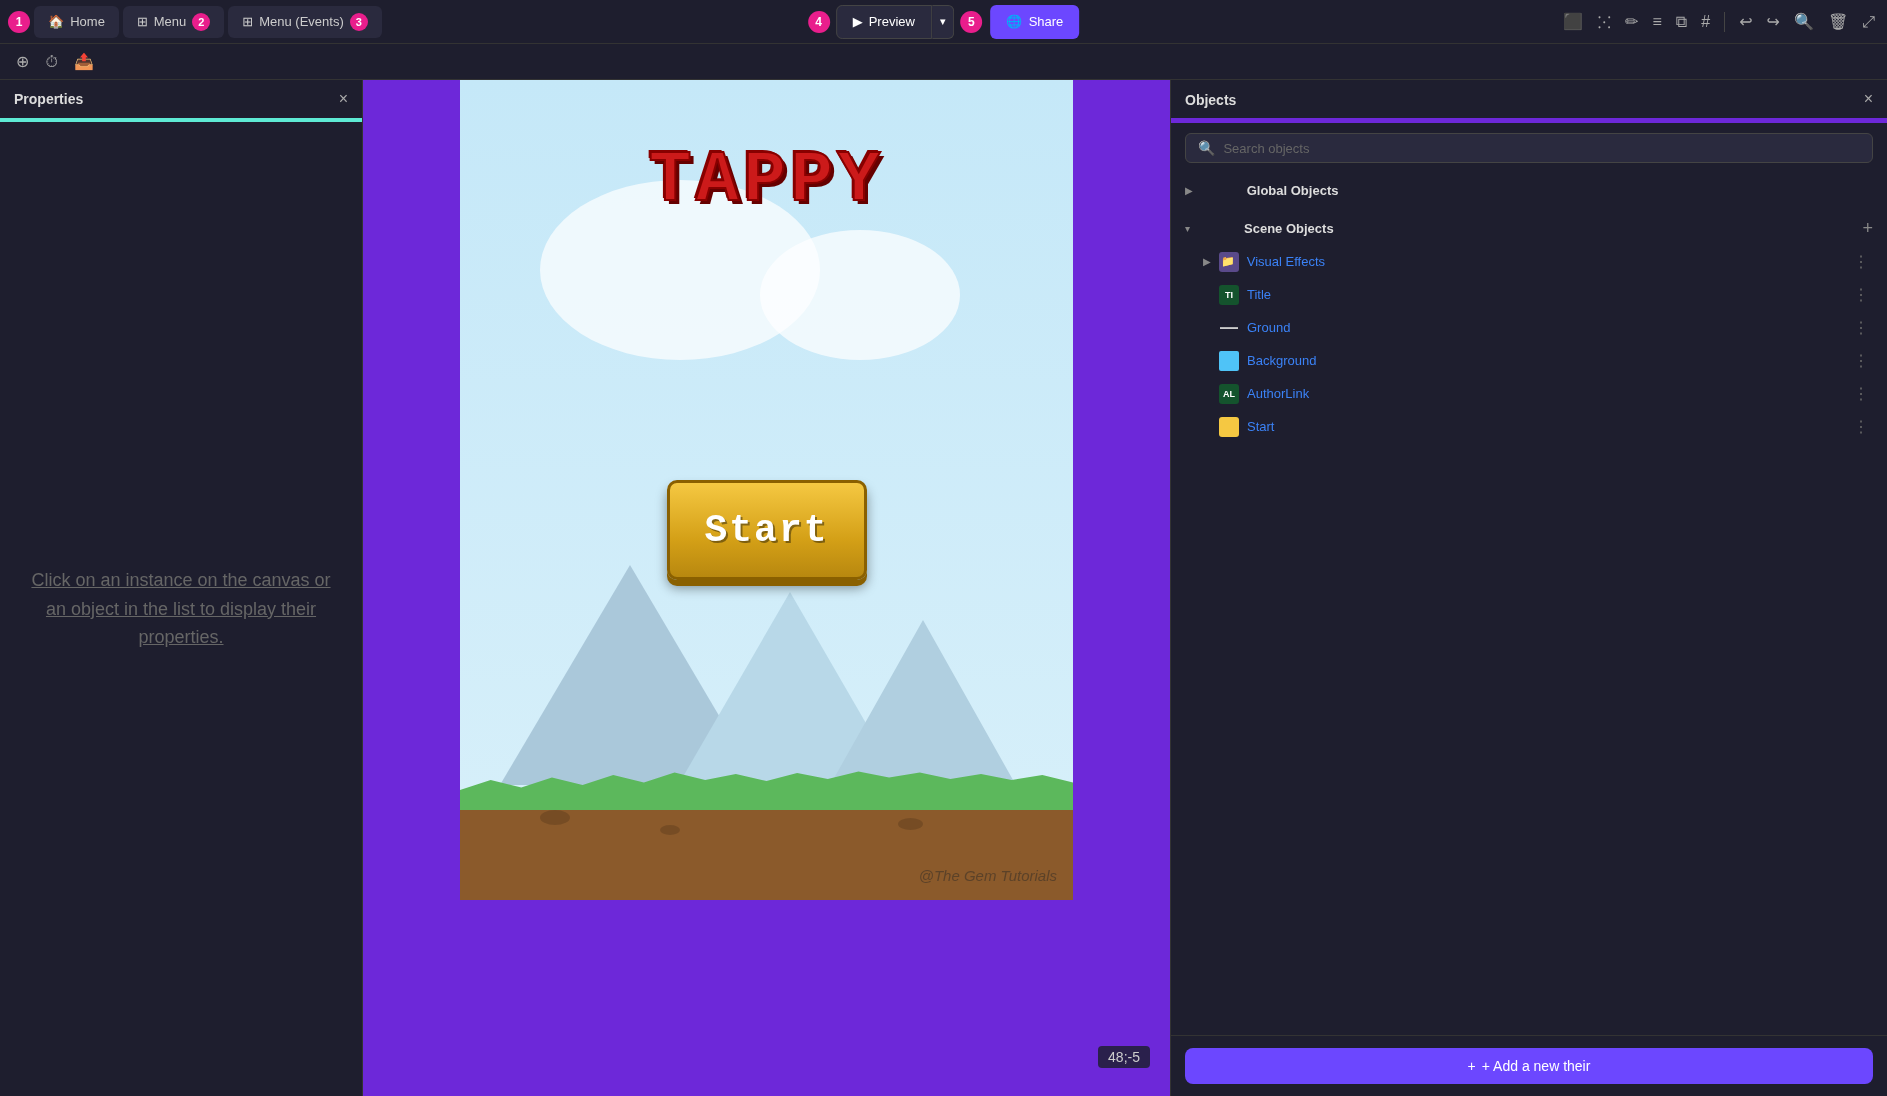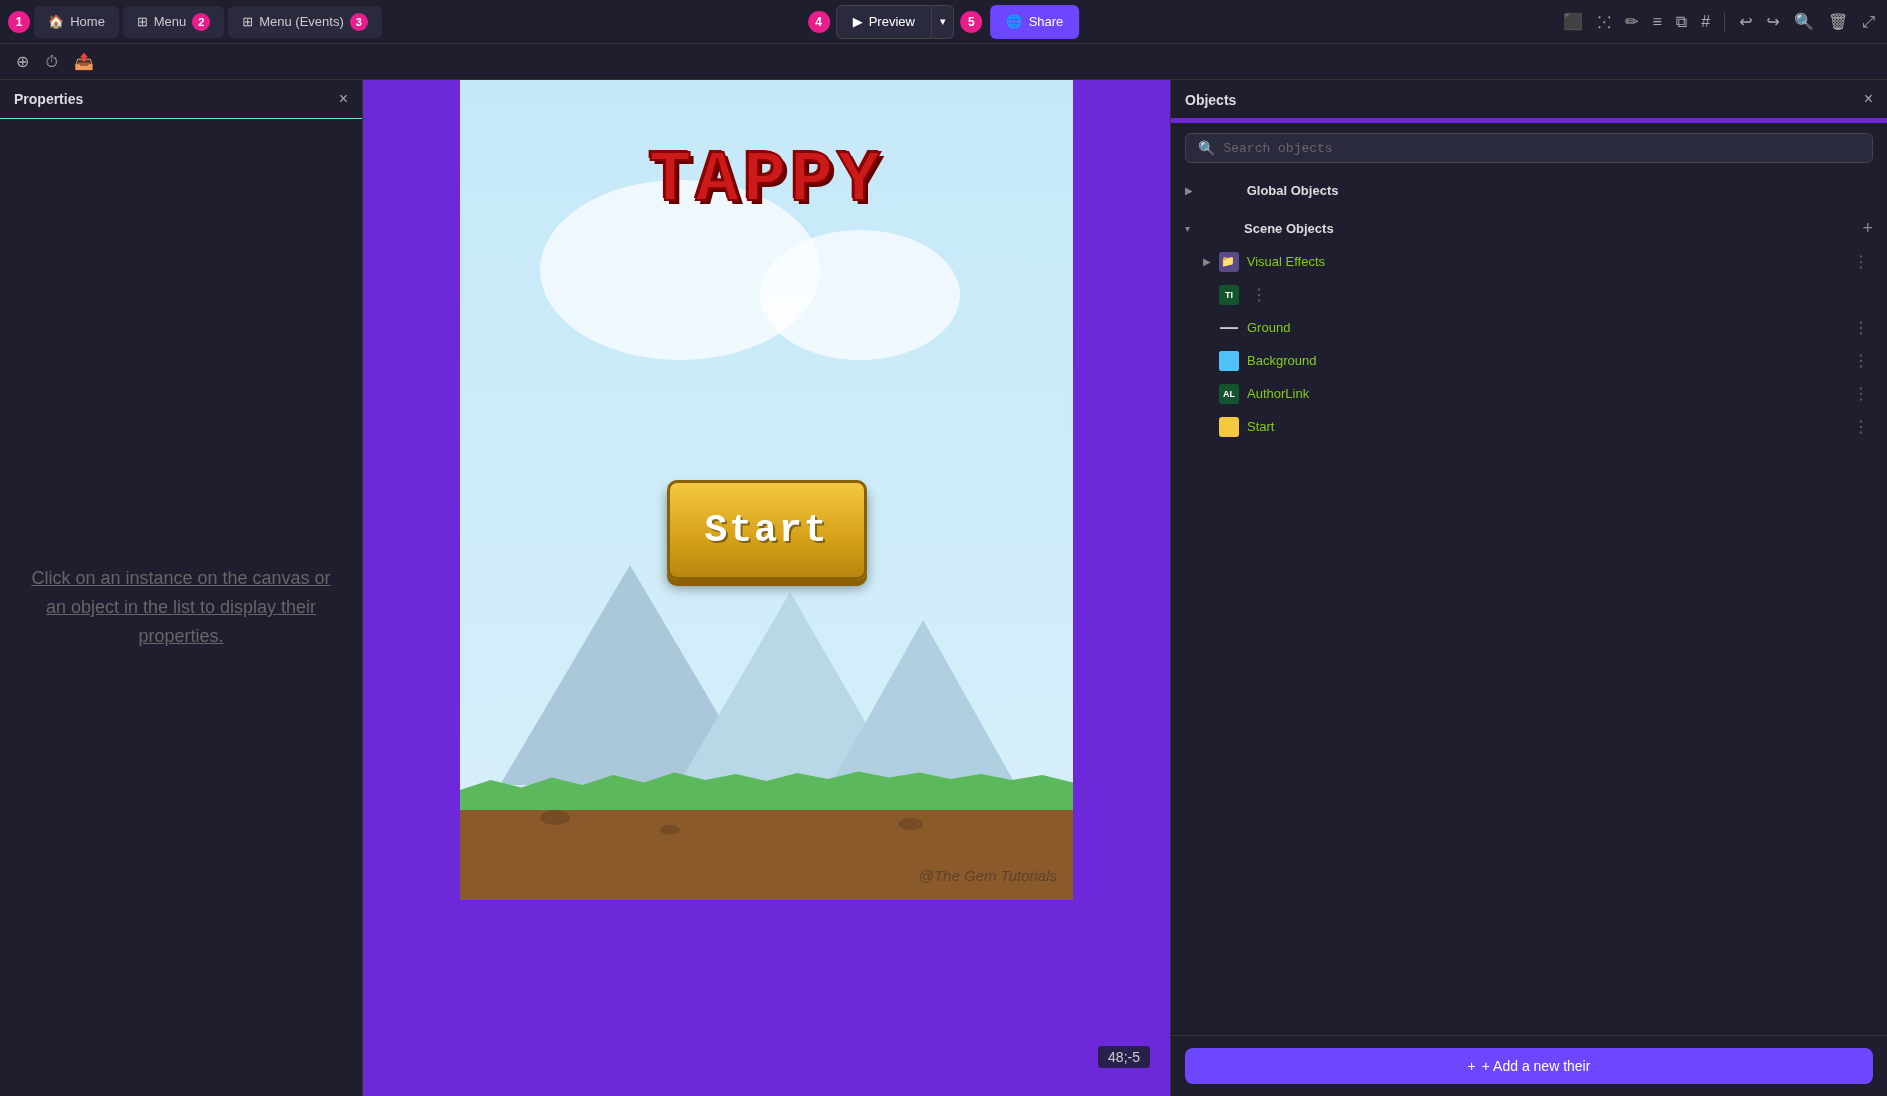--- a/index.html
+++ b/index.html
@@ -64,21 +64,21 @@
       display: flex; flex: 1; overflow: hidden;
     }
 
     
     .left-panel {
       width: 363px; background: #1e1e2e; border-right: 1px solid #333;
       display: flex; flex-direction: column;
     }
     .panel-header {
       display: flex; align-items: center; justify-content: space-between;
-      padding: 10px 14px; border-bottom: 1px solid #5eead4; gap: 20px;
+      padding: 10px 14px; border-bottom: 4px solid #5eead4; gap: 20px;
     }
     .panel-title { font-size: 14px; font-weight: 600; color: #ddd; }
     .close-btn { background: none; border: none; color: #aaa; cursor: pointer; font-size: 16px; }
     .properties-empty {
       flex: 1; display: flex; align-items: center; justify-content: center;
       text-align: center; padding: 20px;
     }
     .properties-empty p { color: #666; font-size: 18px; line-height: 1.6; text-decoration: underline; }
 
     
@@ -163,38 +163,38 @@
       display: flex; align-items: flex-end; justify-content: space-between;
       padding: 10px 14px; border-bottom: 5px solid #6d28d9;
     }
     .search-box {
       display: flex; align-items: center; gap: 8px;
       background: #2a2a3e; border: 1px solid #444; border-radius: 6px;
       padding: 6px 12px; margin: 10px 14px;
     }
     .search-input {
       background: none; border: none; color: #ccc; outline: none;
-      font-size: 13px; width: 100%; font-family: Liberation Mono, monospace;
+      font-size: 13px; width: 100%;
     }
     .search-input::placeholder { color: #666; }
 
     .objects-section { padding: 4px 0; }
     .section-header {
       display: flex; align-items: center; gap: 6px;
       padding: 6px 14px; cursor: pointer;
     }
     .section-label { font-size: 13px; font-weight: 600; color: #ddd; margin-left: 48px; }
     .chevron { font-size: 10px; color: #888; }
     .add-btn { margin-left: auto; background: none; border: none; color: #888; cursor: pointer; font-size: 18px; }
 
     .object-item {
       display: flex; align-items: center; gap: 8px;
       padding: 5px 14px 5px 32px; cursor: pointer;
     }
-    .object-label { font-size: 13px; color: #84cc16; flex: 1; }
+    .object-label { font-size: 13px; color: #3b82f6; flex: 1; }
     .obj-icon { width: 20px; height: 20px; border-radius: 3px; display: flex; align-items: center; justify-content: center; font-size: 12px; }
     .obj-icon-blue { background: #14532d; }
     .obj-icon-teal { background: #4fc3f7; border-radius: 2px; }
     .obj-icon-yellow { background: #f5c842; border-radius: 3px; }
     .item-menu { background: none; border: none; color: #666; cursor: pointer; font-size: 16px; padding: 2px 4px; }
 
     .sub-item { padding-left: 48px; }
 
     
     .add-object-bar {
@@ -350,20 +350,21 @@
         <span style="font-size:10px;color:#888;">▶</span>
         <span class="obj-icon" style="background:#5a4a8a;font-size:11px;color:#fff;">📁</span>
         <span class="object-label">Visual Effects</span>
         <button class="item-menu">⋮</button>
       </div>
 
       <div class="object-item sub-item">
         <span class="obj-icon obj-icon-blue" style="display:flex;align-items:center;justify-content:center;">
           <span style="color:#fff;font-size:9px;font-weight:bold;">TI</span>
         </span>
+        <span class="object-label">Title</span>
         <button class="item-menu">⋮</button>
       </div>
 
       <div class="object-item sub-item">
         <span class="obj-icon" style="color:#ccc;font-size:18px;font-weight:bold;background:none;">—</span>
         <span class="object-label">Ground</span>
         <button class="item-menu">⋮</button>
       </div>
 
       <div class="object-item sub-item">

